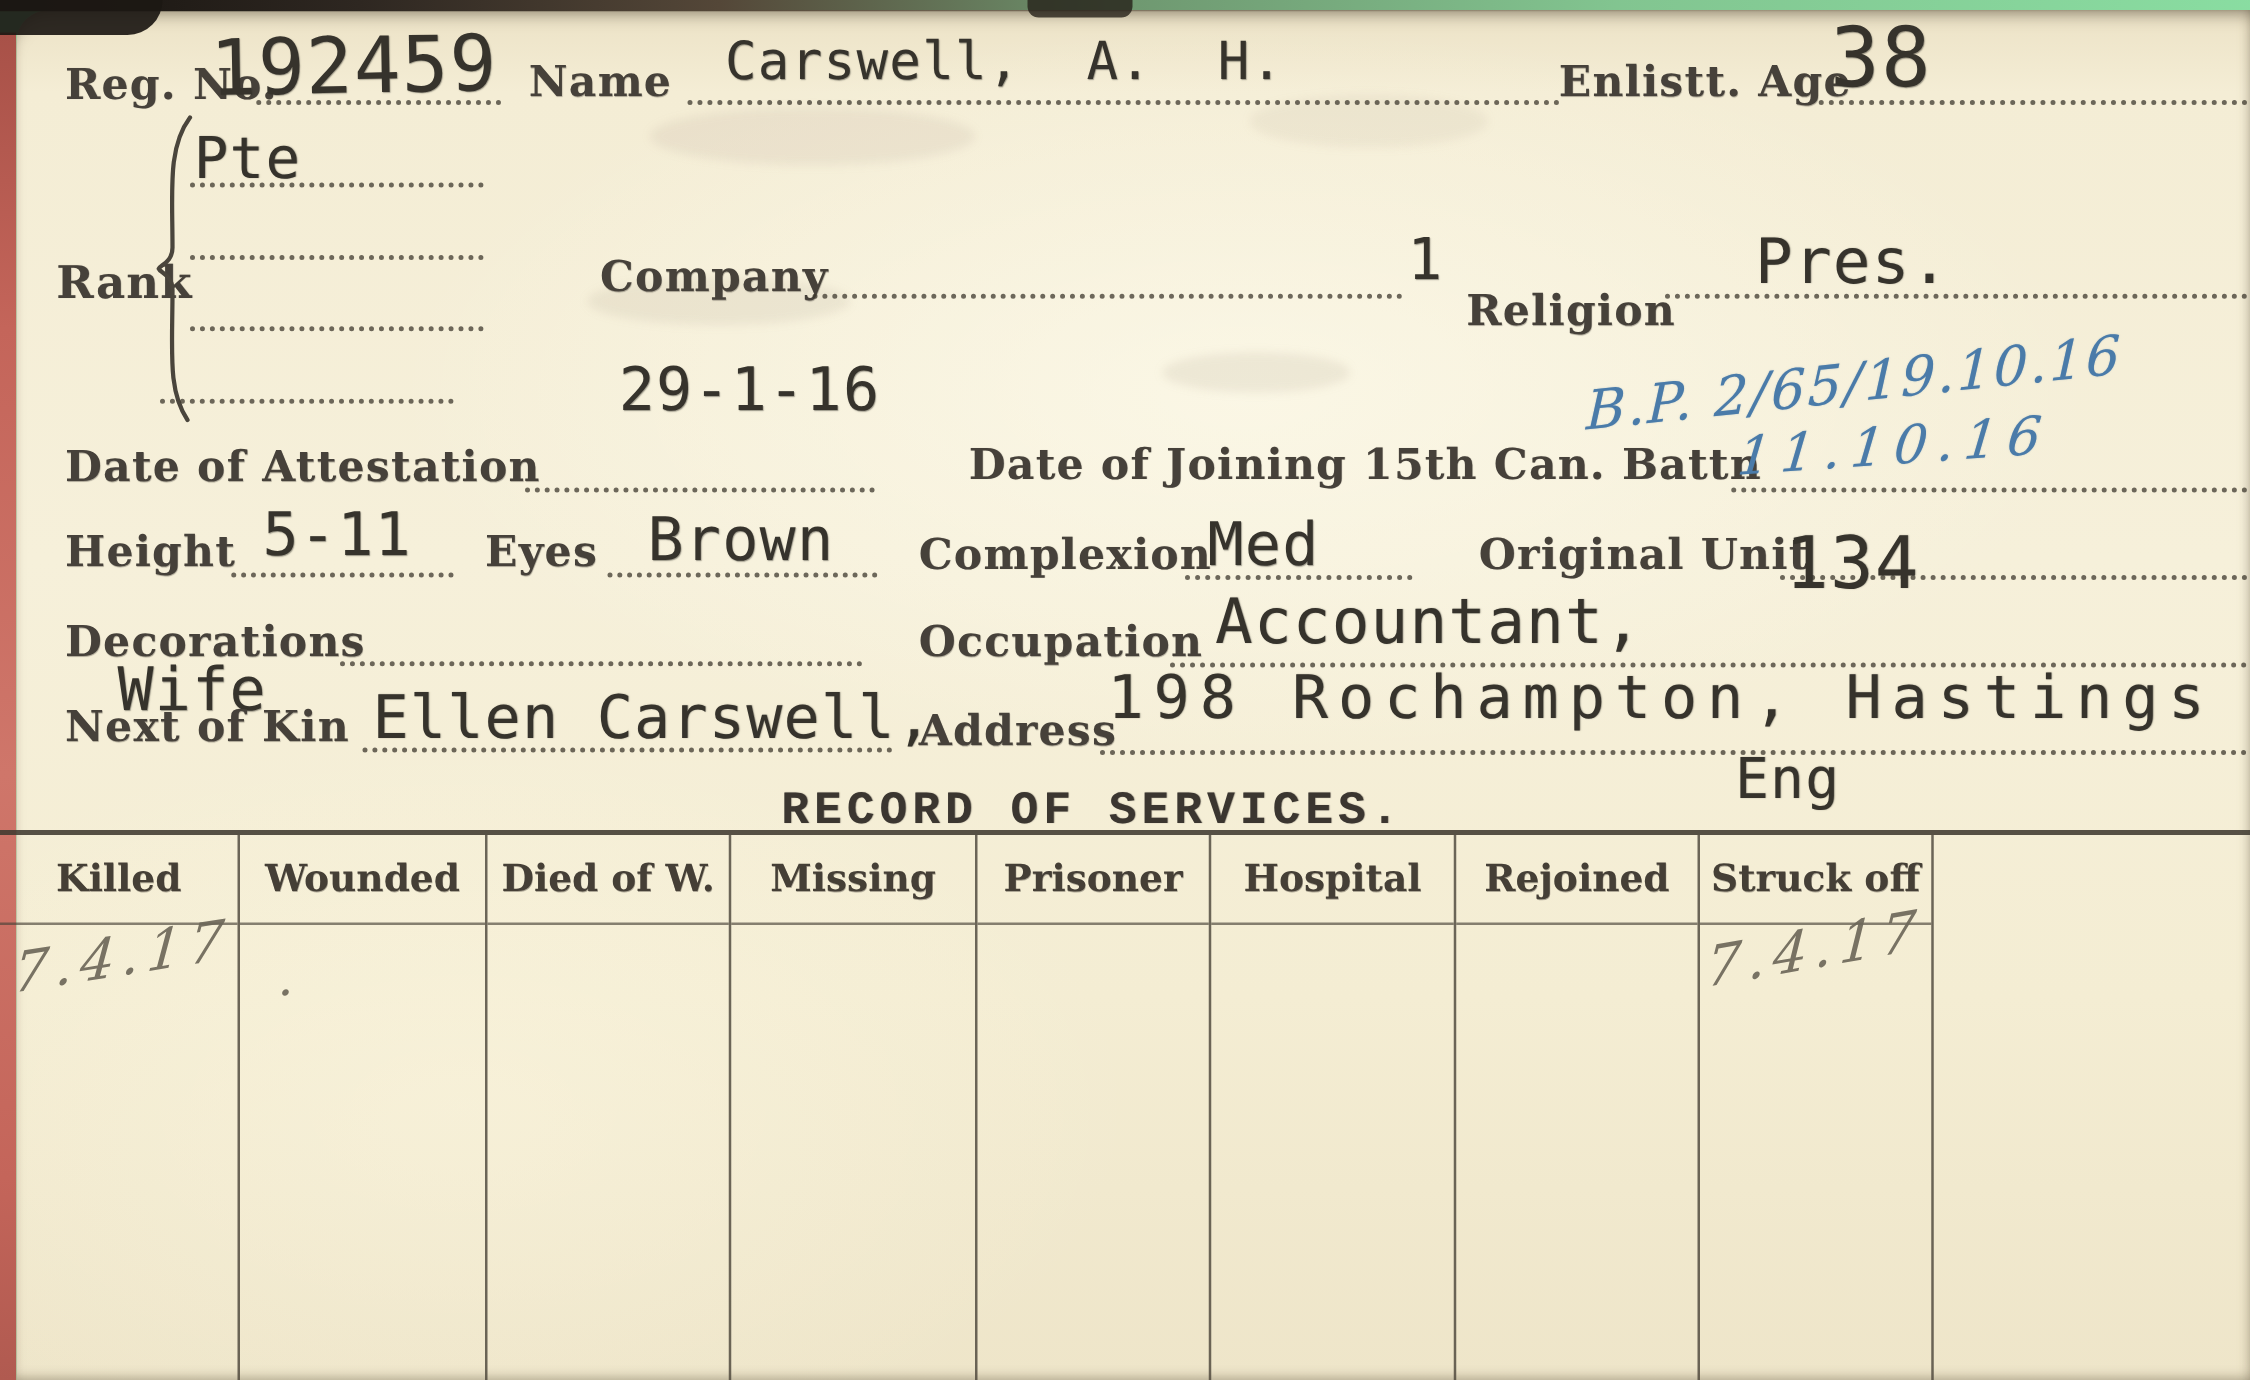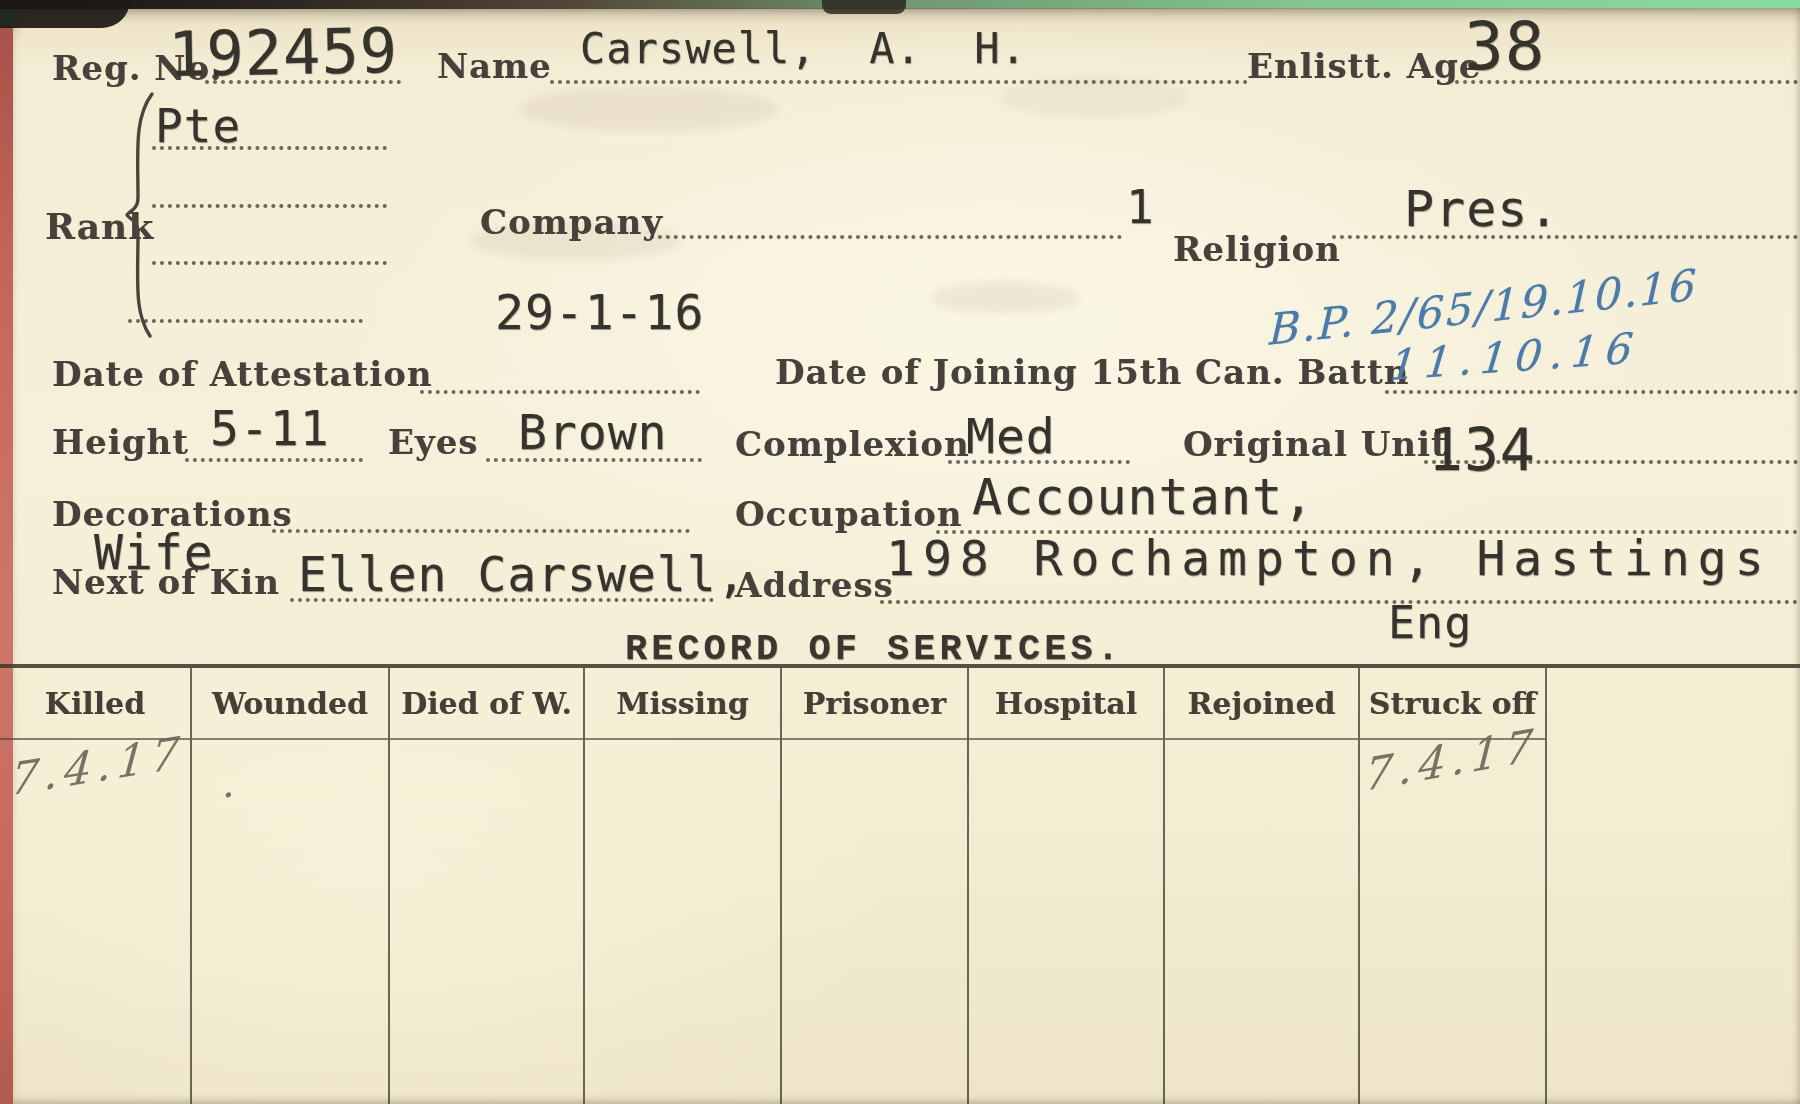--- a/index.html
+++ b/index.html
@@ -31,21 +31,21 @@
          letter-spacing:1px;text-shadow:0.6px 0.6px 1px rgba(54,51,44,0.5);}
   .dots{position:absolute;height:0;border-bottom:4px dotted rgba(62,56,46,0.75);}
   .blue{position:absolute;font-family:"DejaVu Serif",serif;font-style:italic;color:#4a7ba9;
         white-space:nowrap;text-shadow:0 0 1px rgba(74,123,169,0.5);}
   .pencil{position:absolute;font-family:"DejaVu Serif",serif;font-style:italic;
           color:rgba(108,103,89,0.92);white-space:nowrap;}
 
   
   .e-reg-lbl{left:52px;top:48px;}         .e-reg-dots{left:205px;top:80px;width:196px;}
   .e-reg-val{left:168px;top:16px;font-size:62px;transform:rotate(-1deg);}
-  .e-name-lbl{left:437px;top:46px;}       .e-name-dots{left:550px;top:80px;width:698px;}
+  .e-name-lbl{left:423px;top:46px;}       .e-name-dots{left:550px;top:80px;width:698px;}
   .e-name-val{left:580px;top:24px;font-size:42px;}
   .e-age-lbl{left:1247px;top:46px;}       .e-age-dots{left:1455px;top:80px;width:343px;}
   .e-age-val{left:1464px;top:8px;font-size:66px;}
   
   .e-rank-lbl{left:45px;top:205px;font-size:36px;}
   .e-rank-brace{position:absolute;left:118px;top:90px;}
   .e-rank-val{left:155px;top:99px;font-size:46px;}
   .e-rank-d1{left:152px;top:146px;width:235px;} .e-rank-d2{left:152px;top:204px;width:235px;}
   .e-rank-d3{left:152px;top:261px;width:235px;} .e-rank-d4{left:128px;top:319px;width:235px;}
   

